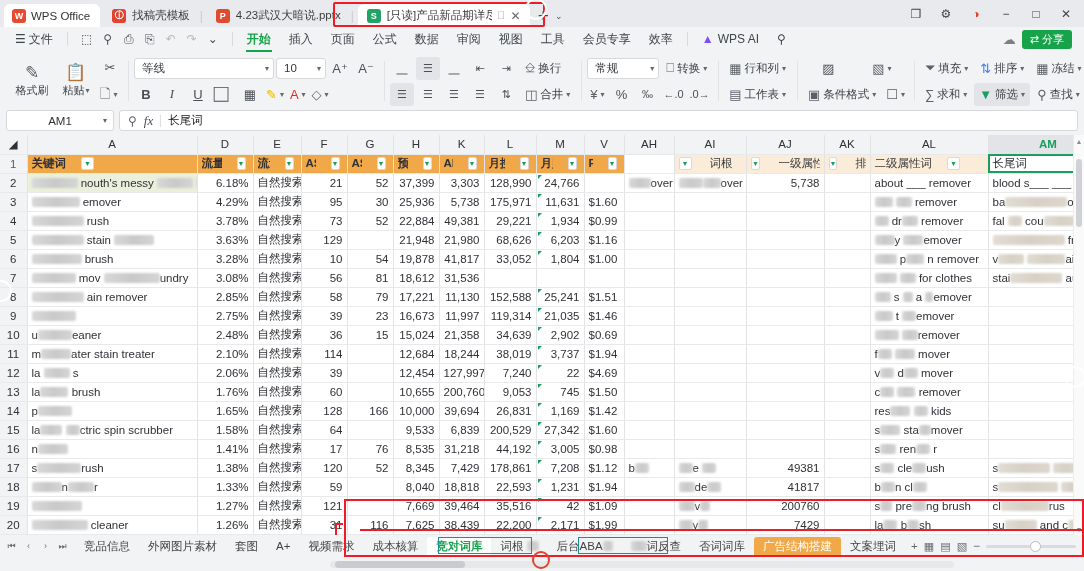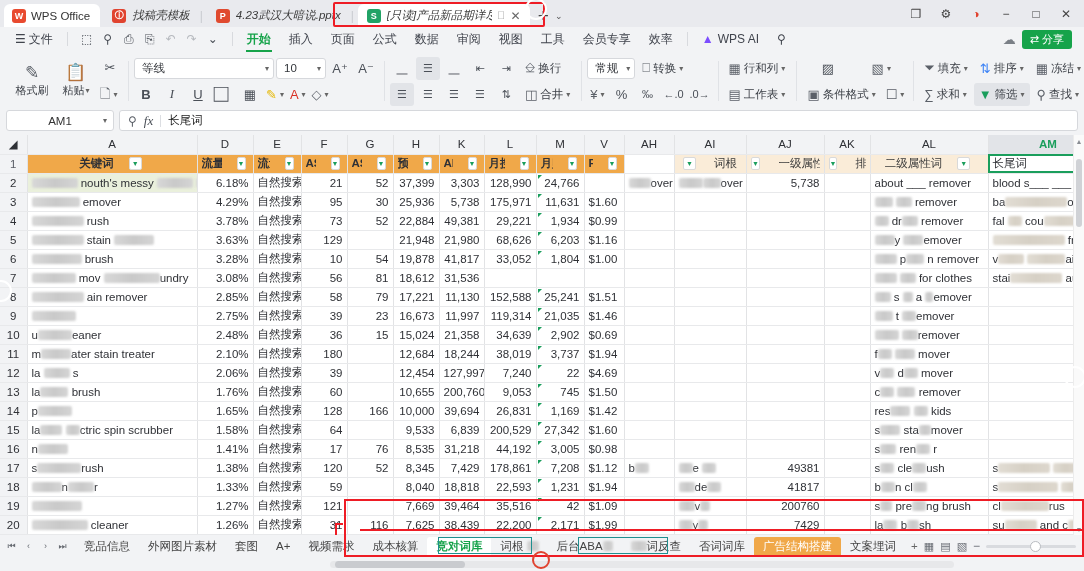--- a/index.html
+++ b/index.html
@@ -20,21 +20,21 @@
                   display:flex;align-items:center;justify-content:center;font-weight:bold; }
   .wps-logo span.t { font-size:11.5px; color:#333; }
   .tab { height:23px; display:flex; align-items:center; gap:6px; padding:0 9px; border-radius:6px 6px 0 0;
          background:#e3e5ea; margin-left:3px; font-size:11.5px; color:#3c3c3c; max-width:210px; position:relative; }
   .tab.inactive { background:transparent; }
   .tab .ic { width:14px;height:14px;border-radius:3px;color:#fff;font-size:9px;font-weight:bold;
              display:flex;align-items:center;justify-content:center;flex:0 0 14px; }
   .tab .ic.ppt { background:#e04a2f; }
   .tab .ic.et  { background:#21a366; }
   .tab .ic.tpl { background:#e0432f; }
-  .tab .label { white-space:nowrap; overflow:hidden; text-overflow:clip;font-style:italic; }
+  .tab .label { white-space:nowrap; overflow:hidden; text-overflow:clip; }
   .tab .mini { color:#8a8a8a; font-size:11px; }
   .tab .x { color:#666; font-size:12px; }
   .tab.active { background:#fff; }
   .tabplus { font-size:19px; color:#444; padding:0 6px 2px 8px; line-height:1; }
   .tabchev { font-size:9px; color:#555; padding-bottom:6px; }
   .tab-sep { color:#c9cbd0; font-size:12px; padding:0 1px 4px; }
 
   .win-ctrls { margin-left:auto; display:flex; align-items:center; gap:2px; height:27px; padding-right:4px; }
   .win-ctrls div { width:28px;height:22px;display:flex;align-items:center;justify-content:center;font-size:12px;color:#444; }
 
@@ -95,21 +95,21 @@
              border-bottom:1px solid #d6d8dc; font-size:11px; }
   thead th.corner { background:#f2f3f5; width:27px; }
   td.rh { background:#f2f3f5; color:#5a5e66; text-align:center; width:27px; border-right:1px solid #d6d8dc; font-size:11px; }
   td.num { text-align:right; }
   .hdr1 td { background:#f0a849; color:#fff; font-weight:bold; text-align:center; height:20px; }
   .hdr1 td.plain { background:#fff; color:#2f3136; }
   .hdr1 td.tan { background:#faecd8; color:#3a3a3a; font-weight:normal; text-align:left; }
   .hdr1 td.rh { background:#f2f3f5; color:#5a5e66; font-weight:normal; }
   .filt { display:inline-flex; width:13px; height:13px; background:#fff; border:1px solid #d9d9d9; border-radius:2px;
           align-items:center; justify-content:center; font-size:7px; color:#1a9e5c; vertical-align:middle; margin-right:3px; }
-  .hcell { display:flex; align-items:center; justify-content:center; gap:15px; overflow:hidden; }
+  .hcell { display:flex; align-items:center; justify-content:flex-start; gap:15px; overflow:hidden; }
   .hcell .ht { overflow:hidden; text-overflow:clip; white-space:nowrap; }
   .sel-cell { outline:2px solid #1a9e5c; outline-offset:-2px; background:#fff !important; position:relative; }
   .green-mark { position:relative; }
   .green-mark::before { content:""; position:absolute; left:1px; top:1px; border-left:4px solid #1a9e5c;
                         border-bottom:4px solid transparent; }
   .row2hl td.hl { background:#eaf0dc; }
 
   
   .bl { display:inline-block; vertical-align:middle; border-radius:2px; }
   .b1 { background:linear-gradient(90deg,#d8d8d8,#c9c9c9,#d5d5d5); filter:blur(1.2px); height:10px; }
@@ -309,21 +309,21 @@
         <div class="tb">
             <span class="gi orangeico">◫</span>
             <span>合井</span>
             <span class="caret">▾</span>
           </div>
       </div>
     </div>
 
     <div class="rgroup">
       <div class="rrow">
-        <div class="cb" style="width:48px;">
+        <div class="cb" style="width:72px;">
           <span>常规</span>
           <span class="cv">▾</span>
         </div>
         <div class="tb">
             <span class="gi greenico">⎕</span>
             <span>转换</span>
             <span class="caret">▾</span>
           </div>
       </div>
       <div class="rrow">
@@ -738,21 +738,21 @@
           <td></td>
           <td><span class="bl b1" style="width:24px"></span> <span class="bl b1" style="width:16px"></span>remover</td>
           <td class="tanbg"></td>
         </tr>
 
         <tr>
           <td class="rh">11</td>
           <td>m<span class="bl b1" style="width:30px"></span>ater stain treater</td>
           <td class="num">2.10%</td>
           <td>自然搜索词</td>
-          <td class="num">180</td>
+          <td class="num">114</td>
           <td class="num"></td>
           <td class="num">12,684</td>
           <td class="num">18,244</td>
           <td class="num">38,019</td>
           <td class="num green-mark">3,737</td>
           <td>$1.94</td>
           <td></td>
           <td></td>
           <td class="num"></td>
           <td></td>

